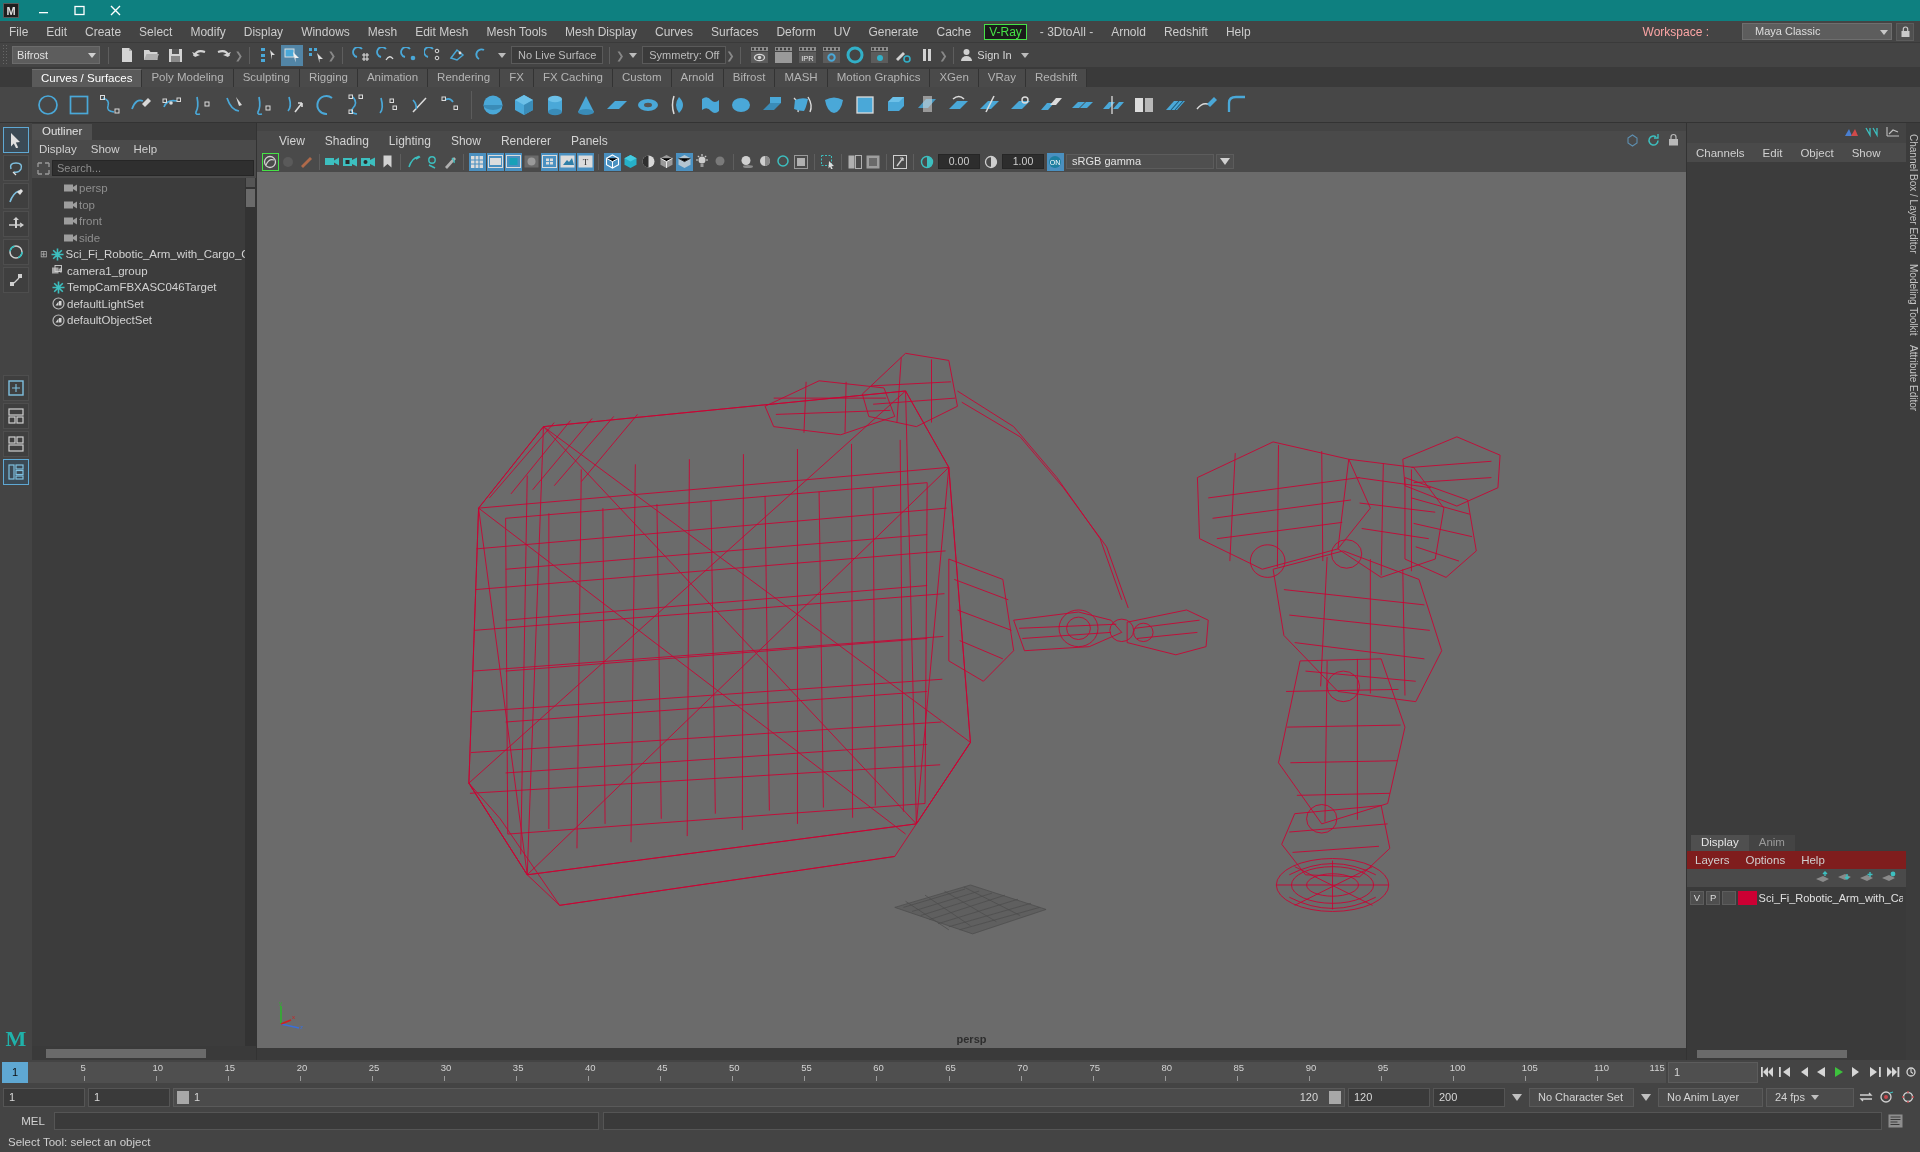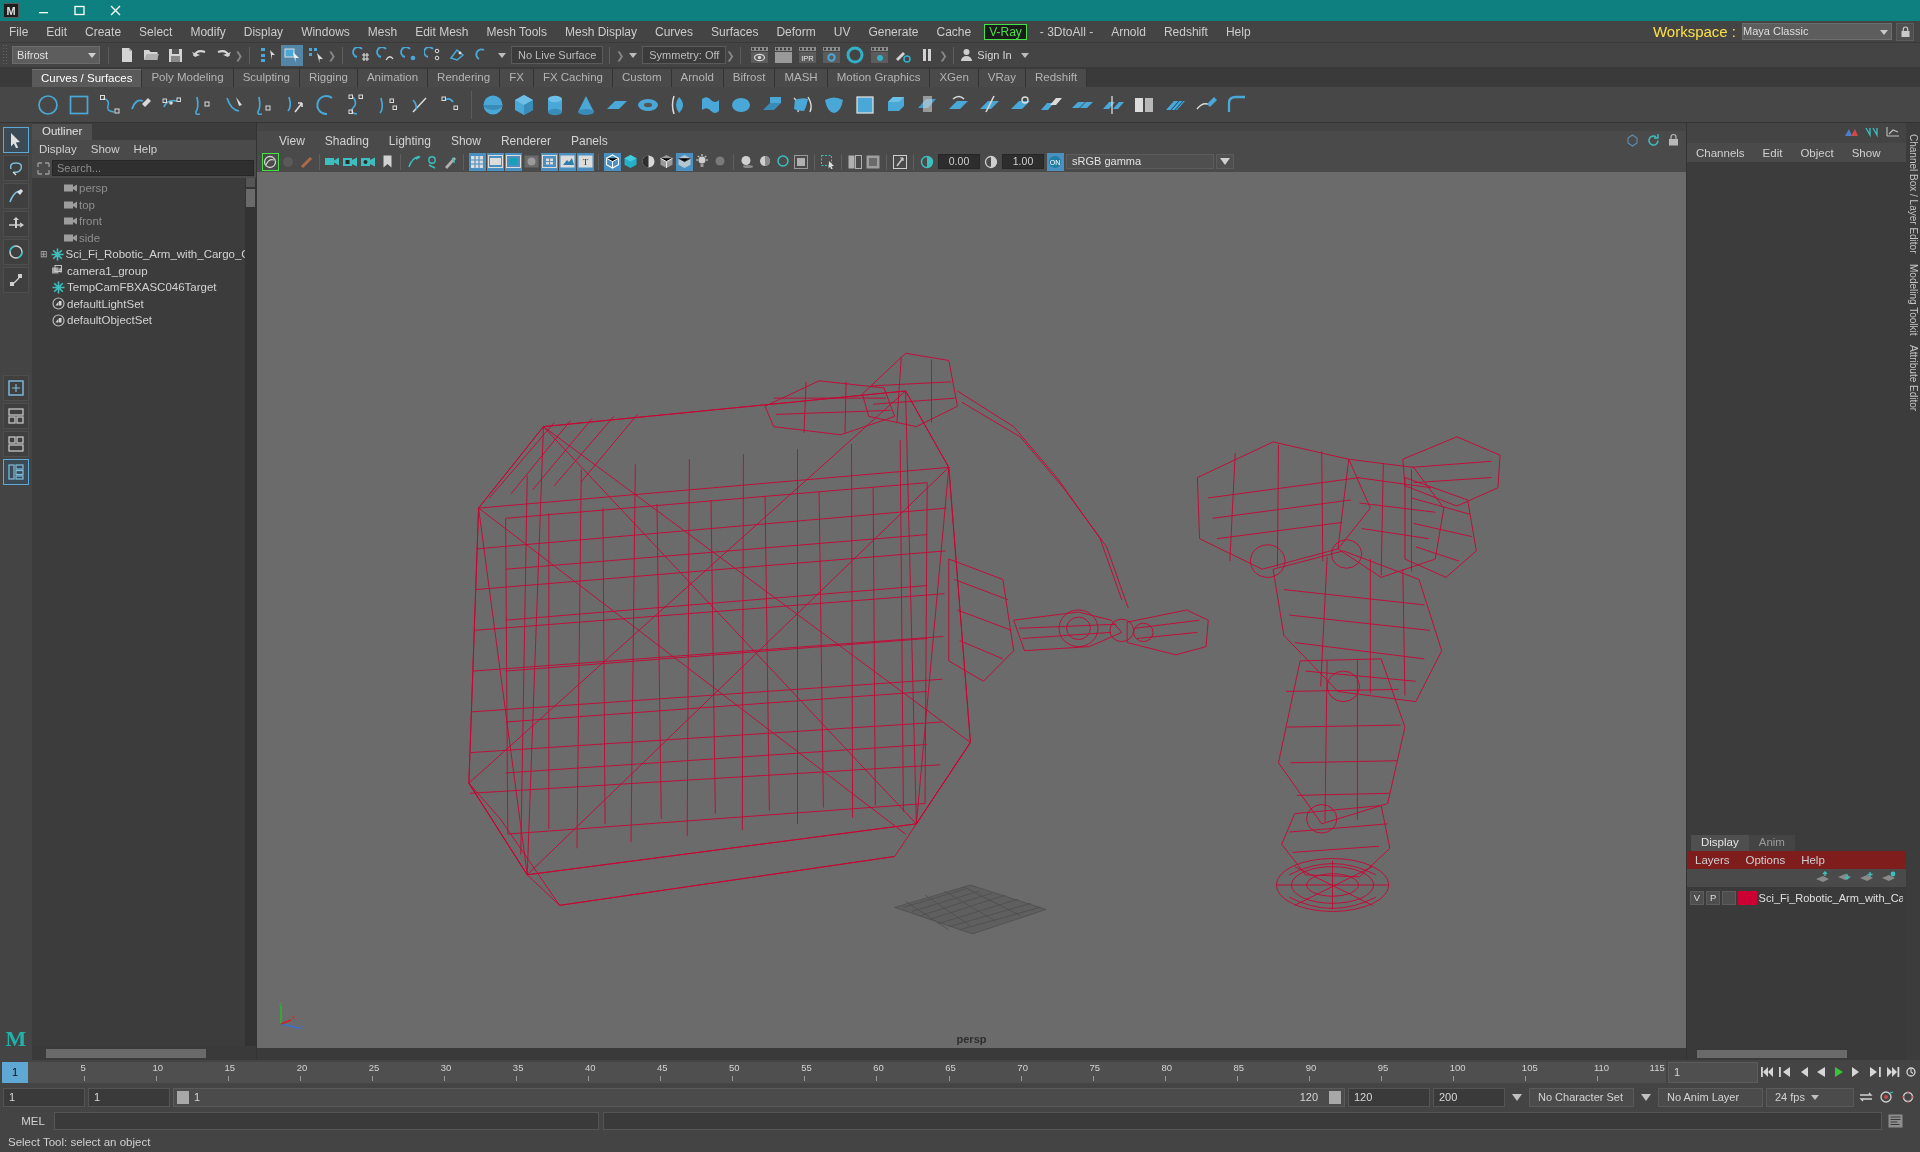--- a/index.html
+++ b/index.html
@@ -38,24 +38,24 @@
     height: 22px; flex: 0 0 22px; background: #444444; display: flex; align-items: center;
     border-bottom: 1px solid #3a3a3a; position: relative;
   }
   .menu-item {
     padding: 0 9px; height: 22px; line-height: 22px; font-size: 12px; color: #cccccc;
     white-space: nowrap;
   }
   .menu-item.vray { color: #46e246; border: 1px solid #46e246; background:#1b1b1b; padding: 0 4px; height:16px; line-height:14px; margin: 0 4px;}
   .menubar .spacer { flex: 1; }
   .workspace-area { display: flex; align-items: center; padding-right: 6px; }
-  .workspace-label { font-size: 15px; color: #fde047; margin-right: 6px; }
+  .workspace-label { font-size: 12px; color: #fca5a5; margin-right: 6px; }
   .workspace-select {
     width: 150px; height: 17px; background: #5d5d5d; border: 1px solid #6e6e6e;
-    color: #dedede; font-size: 11px; line-height: 15px; padding: 0 0; position: relative;
+    color: #dedede; font-size: 11px; line-height: 15px; padding: 0 12px; position: relative; margin-left: 27px;
   }
   .workspace-select .arrow {
     position: absolute; right: 3px; top: 6px; width: 0; height: 0;
     border-left: 4px solid transparent; border-right: 4px solid transparent; border-top: 5px solid #c8c8c8;
   }
   .lock-icon { width: 18px; height: 18px; margin-left: 4px; background:#4f4f4f; border:1px solid #5c5c5c; display:flex;align-items:center;justify-content:center;}
 
   
   .statusbar {
     height: 25px; flex: 0 0 25px; background: #444444; display: flex; align-items: center;

